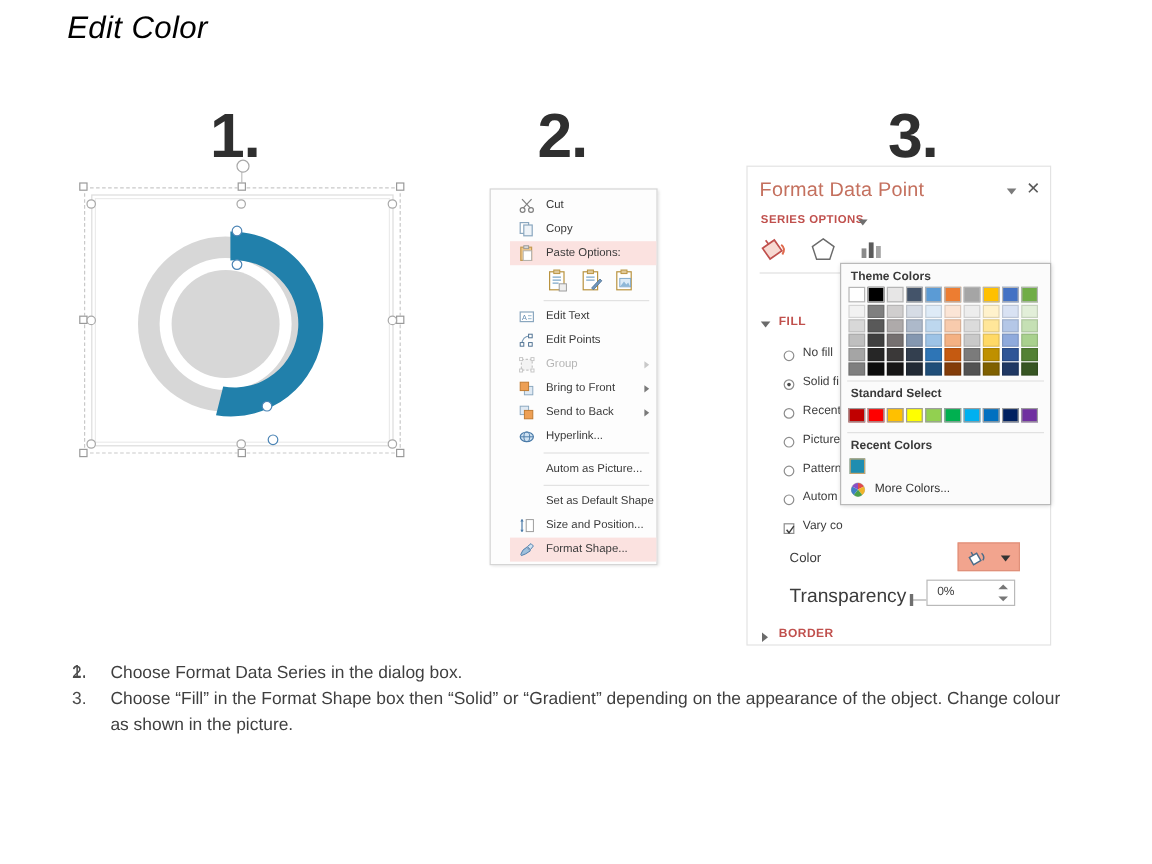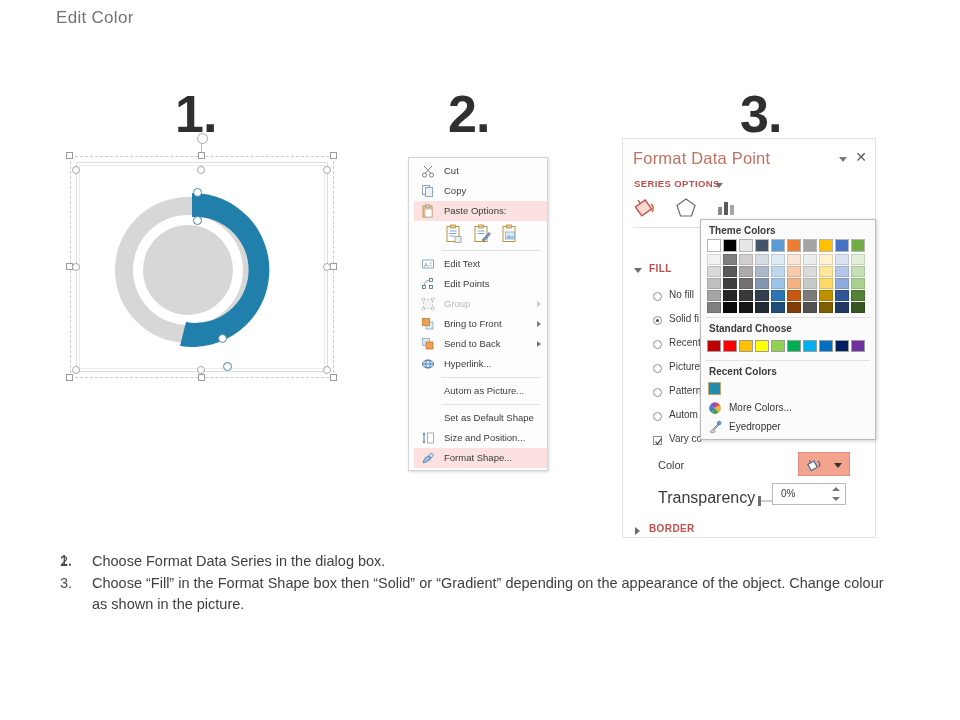--- a/index.html
+++ b/index.html
@@ -9,22 +9,22 @@
     font-family:"Liberation Sans", sans-serif;
     color:#3d3d3d;
     position:relative;
     overflow:hidden;
   }
   .page{position:relative;width:960px;height:720px;}
 
   
   .page-title{
     position:absolute;left:56px;top:8px;
-    font-size:17px;font-weight:400;
-    color:#737373;letter-spacing:.3px;
+    font-size:26px;font-style:italic;font-weight:400;
+    color:#000000;letter-spacing:.3px;
   }
 
   
   .step-num{
     position:absolute;
     font-size:52px;font-weight:bold;color:#2f2f2f;
     letter-spacing:-1px;line-height:1;
   }
   #step1{left:175px;top:88px;}
   #step2{left:448px;top:88px;}
@@ -52,21 +52,21 @@
   .donut-wrap{position:absolute;left:34px;top:22px;width:196px;height:196px;}
   .donut-svg{display:block;}
 
   .arc-handle{position:absolute;width:9px;height:9px;border:1.4px solid #4b84b5;border-radius:50%;background:#fff;box-sizing:border-box;}
 
   
   .ctx-menu{
     position:absolute;left:408px;top:157px;width:140px;
     background:#fdfdfd;border:1px solid #d5d5d5;
     box-shadow:1px 1px 3px rgba(0,0,0,.16);
-    font-size:9.5px;color:#3a3a3a;padding:3px 0 2px 5px;
+    font-size:9.5px;color:#3a3a3a;padding:3px 0 2px 16px;
     box-sizing:border-box;
   }
   .ctx-item{
     position:relative;height:20px;line-height:20px;
     padding-left:30px;padding-right:14px;white-space:nowrap;
   }
   .ctx-item.disabled{color:#b6b6b6;}
   .ctx-item.hl{background:#fbe2e0;}
   .ctx-item .ico{
     position:absolute;left:7px;top:3px;width:14px;height:14px;
@@ -545,21 +545,21 @@
         <div class="sw" style="background: rgb(34, 42, 53);"></div>
         <div class="sw" style="background: rgb(31, 78, 121);"></div>
         <div class="sw" style="background: rgb(131, 60, 9);"></div>
         <div class="sw" style="background: rgb(82, 82, 82);"></div>
         <div class="sw" style="background: rgb(127, 96, 0);"></div>
         <div class="sw" style="background: rgb(32, 56, 100);"></div>
         <div class="sw" style="background: rgb(55, 86, 35);"></div>
       </div>
 
     <div class="cp-sep"></div>
-    <div class="cp-label">Standard Choose</div>
+    <div class="cp-label">Standard Select</div>
     <div class="cp-std" id="std-row">
         <div class="sw std" style="background: rgb(192, 0, 0);"></div>
         <div class="sw std" style="background: rgb(255, 0, 0);"></div>
         <div class="sw std" style="background: rgb(255, 192, 0);"></div>
         <div class="sw std" style="background: rgb(255, 255, 0);"></div>
         <div class="sw std" style="background: rgb(146, 208, 80);"></div>
         <div class="sw std" style="background: rgb(0, 176, 80);"></div>
         <div class="sw std" style="background: rgb(0, 176, 240);"></div>
         <div class="sw std" style="background: rgb(0, 112, 192);"></div>
         <div class="sw std" style="background: rgb(0, 32, 96);"></div>
@@ -577,30 +577,20 @@
           <path d="M7 7 L7 1.5 A5.5 5.5 0 0 1 11.8 4.5 Z" fill="#e04b4b"></path>
           <path d="M7 7 L11.8 4.5 A5.5 5.5 0 0 1 10.5 11.5 Z" fill="#f0b429"></path>
           <path d="M7 7 L10.5 11.5 A5.5 5.5 0 0 1 3.5 11.5 Z" fill="#4aa04a"></path>
           <path d="M7 7 L3.5 11.5 A5.5 5.5 0 0 1 2.2 4.5 Z" fill="#3f7fc4"></path>
           <path d="M7 7 L2.2 4.5 A5.5 5.5 0 0 1 7 1.5 Z" fill="#8a4fc4"></path>
         </svg>
       </span>
       <span>More Colors...</span>
     </div>
 
-    <div class="cp-item">
-      <span class="ci">
-        <svg width="14" height="14" viewBox="0 0 14 14">
-          <path d="M2 12 L5 9 L7.5 11.5 L4.5 13 Z" fill="#cfcfcf" stroke="#7f7f7f" stroke-width=".7"></path>
-          <path d="M5.5 8.5 L10.5 3.5 L11.5 4.5 L6.5 9.5 Z" fill="#9fb8cc" stroke="#5a7f9c" stroke-width=".7"></path>
-          <circle cx="11.2" cy="3" r="1.8" fill="#6f97bd" stroke="#4c6f90" stroke-width=".7"></circle>
-        </svg>
-      </span>
-      <span>Eyedropper</span>
-    </div>
   </div>
 
   <div class="instructions">
     <div class="ins-row">
       <span class="ins-num">1.</span>
     </div>
     <div class="ins-row">
       <span class="ins-num">2.</span>
       <span>Choose Format Data Series in the dialog box.</span>
     </div>

